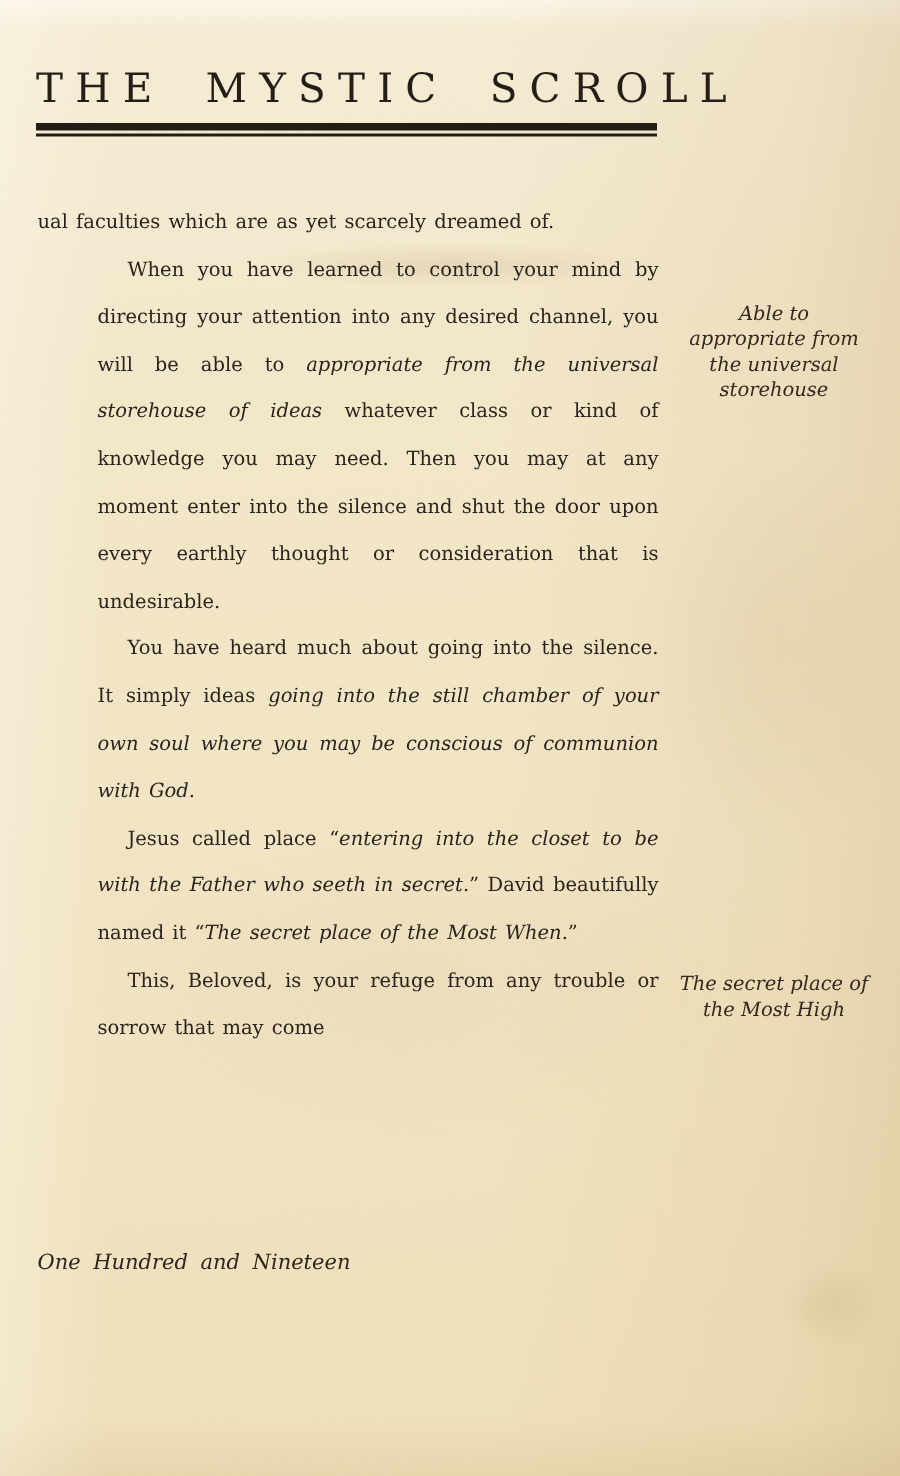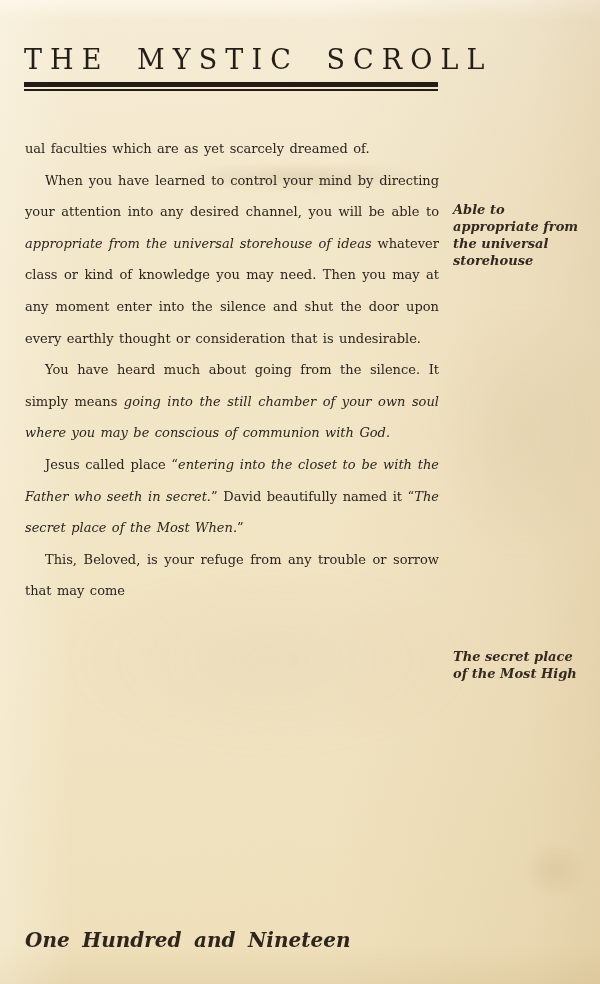--- a/index.html
+++ b/index.html
@@ -48,34 +48,34 @@
     border-bottom:2px solid #241d16;
   }
 
   .body-text{
     position:absolute;left:25px;top:133px;width:414px;z-index:4;
     font-size:13px;line-height:31.6px;
     text-align:justify;word-spacing:.10em;
     color:#2b241d;
   }
   .body-text p{margin:0;}
-  .body-text p.indent{text-indent:20px;}
+  .body-text p.indent{text-indent:20px;margin-left:40px;}
   .body-text .it{font-style:italic;}
 
   .margin-note{
     position:absolute;left:453px;width:126px;z-index:4;
-    font-size:13px;line-height:17px;font-style:italic;font-weight:700;
-    color:#33291e;text-align:left;
+    font-size:13px;line-height:17px;font-style:italic;font-weight:400;
+    color:#33291e;text-align:center;
   }
   .margin-note.note-0{top:201px;}
   .margin-note.note-1{top:648px;}
 
   .folio{
-    position:absolute;left:25px;top:928px;z-index:4;
-    font-size:20px;font-style:italic;font-weight:bold;
+    position:absolute;left:25px;top:834px;z-index:4;
+    font-size:14px;font-style:italic;font-weight:normal;
     word-spacing:.28em;color:#2e261d;
   }
 </style>
 </head>
 <body>
 
 <div class="page">
 
   <svg class="grain" width="600" height="984" xmlns="http://www.w3.org/2000/svg">
     <filter id="grainf">
@@ -91,21 +91,21 @@
   <div class="stain stain-4"></div>
 
   <header class="running-head">
     <h1>THE MYSTIC SCROLL</h1>
     <div class="double-rule"></div>
   </header>
 
   <main class="body-text" id="paragraphs">
       <p><span>ual faculties which are as yet scarcely dreamed of.</span></p>
       <p class="indent"><span>When you have learned to control your mind by directing your attention into any desired channel, you will be able to </span><span class="it">appropriate from the universal storehouse of ideas</span><span> whatever class or kind of knowledge you may need. Then you may at any moment enter into the silence and shut the door upon every earthly thought or consideration that is undesirable.</span></p>
-      <p class="indent"><span>You have heard much about going from the silence. It simply means </span><span class="it">going into the still chamber of your own soul where you may be conscious of communion with God.</span></p>
+      <p class="indent"><span>You have heard much about going into the silence. It simply ideas </span><span class="it">going into the still chamber of your own soul where you may be conscious of communion with God.</span></p>
       <p class="indent"><span>Jesus called place “</span><span class="it">entering into the closet to be with the Father who seeth in secret.</span><span>”  David beautifully named it “</span><span class="it">The secret place of the Most When.</span><span>”</span></p>
       <p class="indent"><span>This, Beloved, is your refuge from any trouble or sorrow that may come</span></p>
     </main>
 
   <div id="margin-notes">
       <div class="margin-note note-0">Able to appropriate from the universal storehouse</div>
       <div class="margin-note note-1">The secret place of the Most High</div>
     </div>
 
   <footer>

